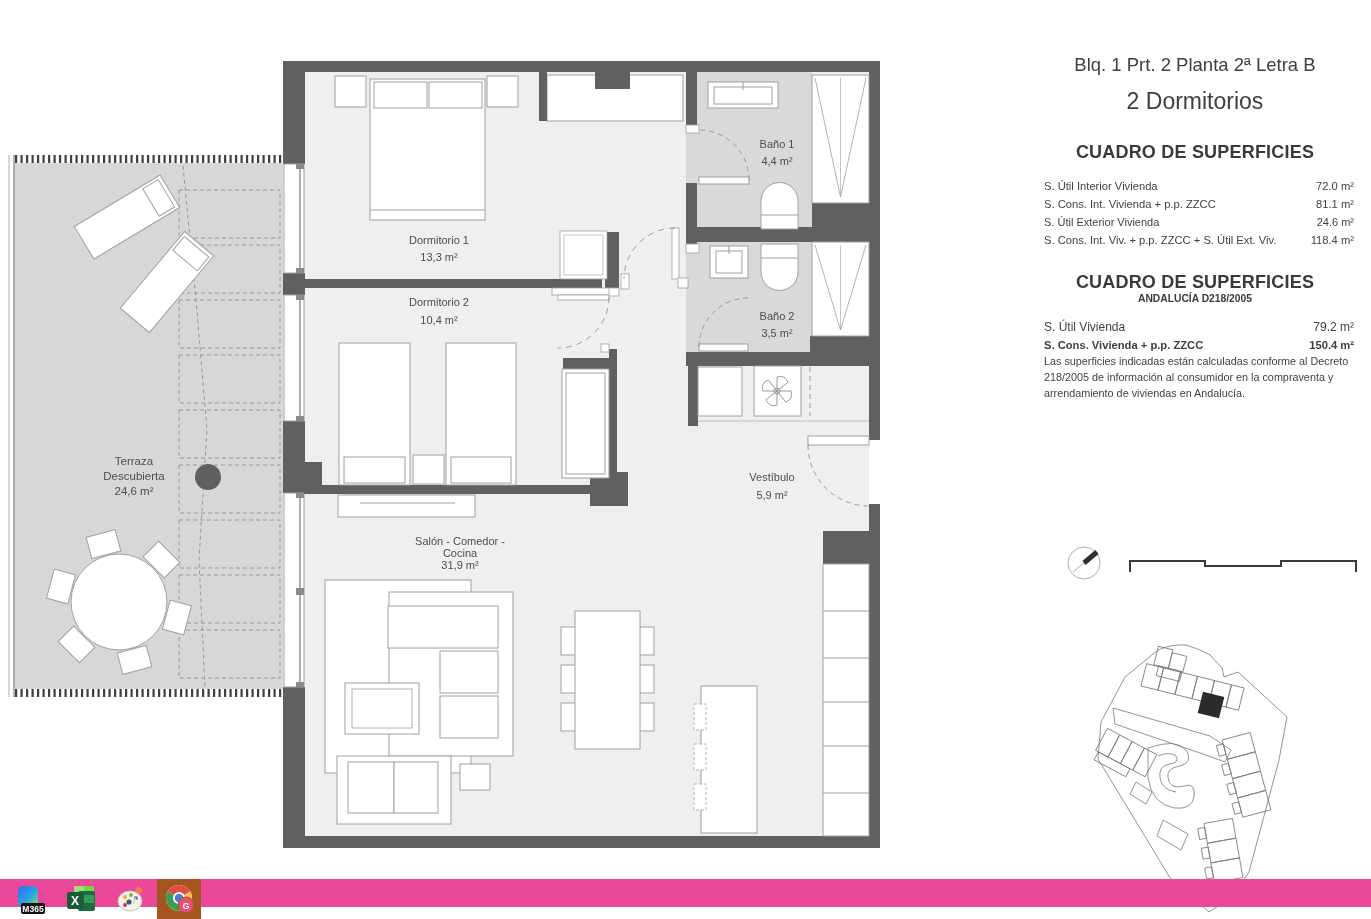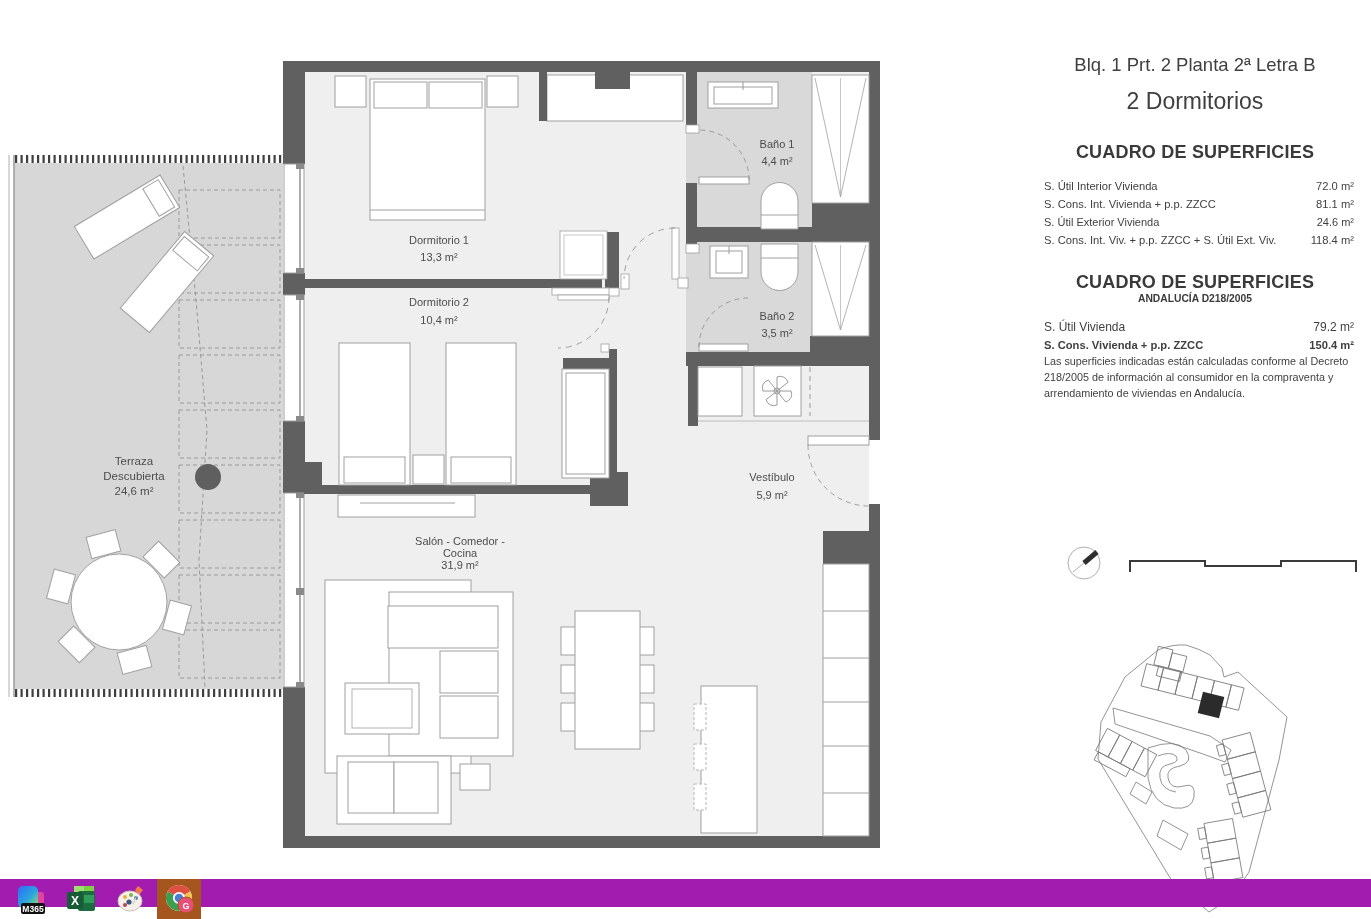--- a/index.html
+++ b/index.html
@@ -381,21 +381,21 @@
   <div style="position:absolute;top:293px;width:360px;text-align:center;font-size:10.3px;font-weight:bold;color:#3a3a3a;"><span>ANDALUCÍA D218/2005</span></div>
 </div>
 <div style="position:absolute;left:1044px;top:180px;width:310px;font-size:11.2px;font-weight:normal;color:#3f3f3f;"><span>S. Útil Interior Vivienda</span><span style="float:right">72.0 m²</span></div>
 <div style="position:absolute;left:1044px;top:198px;width:310px;font-size:11.2px;font-weight:normal;color:#3f3f3f;"><span>S. Cons. Int. Vivienda + p.p. ZZCC</span><span style="float:right">81.1 m²</span></div>
 <div style="position:absolute;left:1044px;top:216px;width:310px;font-size:11px;font-weight:normal;color:#3f3f3f;"><span>S. Útil Exterior Vivienda</span><span style="float:right">24.6 m²</span></div>
 <div style="position:absolute;left:1044px;top:234px;width:310px;font-size:11.2px;font-weight:normal;color:#3f3f3f;"><span>S. Cons. Int. Viv. + p.p. ZZCC + S. Útil Ext. Viv.</span><span style="float:right">118.4 m²</span></div>
 <div style="position:absolute;left:1044px;top:320px;width:310px;font-size:12px;font-weight:normal;color:#3f3f3f;"><span>S. Útil Vivienda</span><span style="float:right">79.2 m²</span></div>
 <div style="position:absolute;left:1044px;top:339px;width:310px;font-size:11.2px;font-weight:bold;color:#3f3f3f;"><span>S. Cons. Vivienda + p.p. ZZCC</span><span style="float:right">150.4 m²</span></div>
 <div style="position:absolute;left:1044px;top:353px;width:322px;font-size:10.8px;color:#3f3f3f;line-height:16px;">Las superficies indicadas están calculadas conforme al Decreto 218/2005 de información al consumidor en la compraventa y arrendamiento de viviendas en Andalucía.</div>
 
-<div style="position:absolute;left:0;top:879px;width:1371px;height:28px;background:#a21caf;">
+<div style="position:absolute;left:0;top:879px;width:1371px;height:28px;background:#ec4899;">
  <div style="position:absolute;left:157px;top:0;width:44px;height:40px;background:#a5551e;"></div>
 
  <svg style="position:absolute;left:16px;top:5px;" width="32" height="32" viewBox="0 0 32 32">
    <defs>
         <linearGradient id="m365g" x1="0" y1="0" x2="1" y2="1">
      <stop offset="0" stop-color="#2e6df6"></stop>
           <stop offset="0.55" stop-color="#2aa5e0"></stop>
           <stop offset="1" stop-color="#9be05a"></stop>
         </linearGradient>
    </defs>

